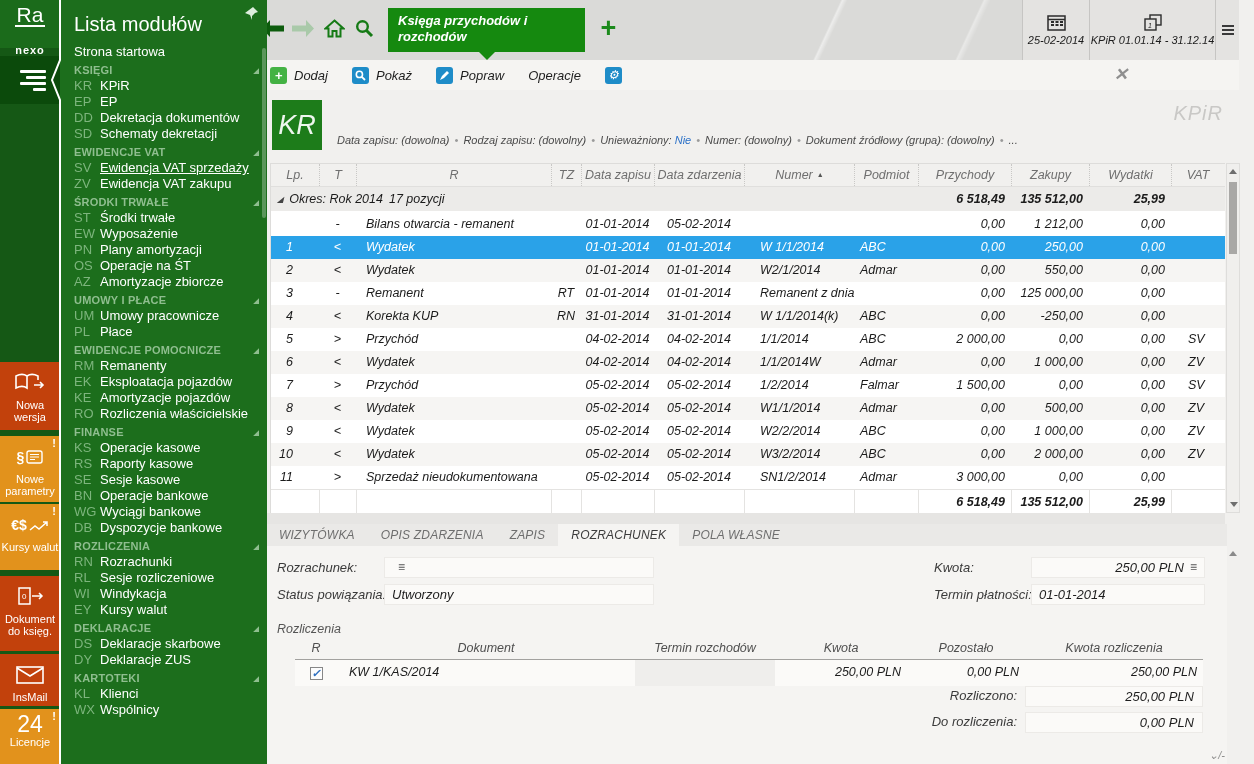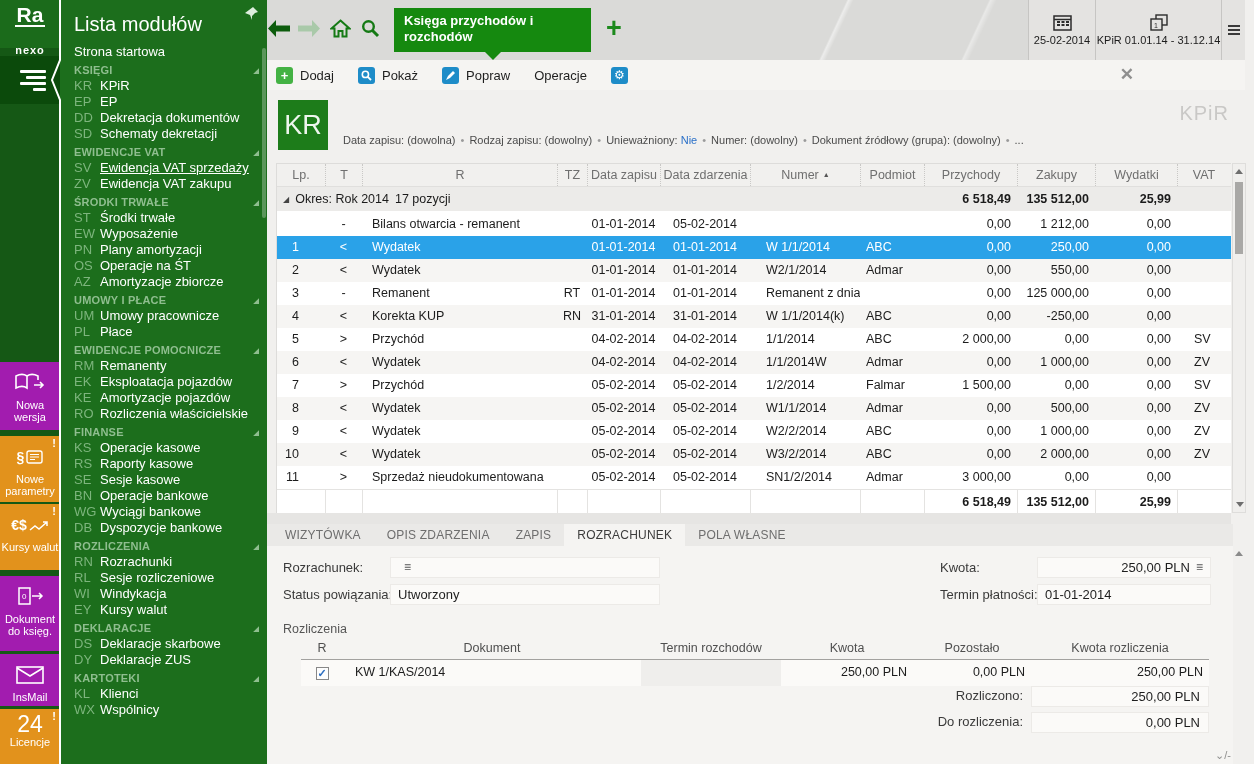--- a/index.html
+++ b/index.html
@@ -4,30 +4,30 @@
 <style>
   * { box-sizing: border-box; margin: 0; padding: 0; }
   body { background:#555; font-family:"Liberation Sans", sans-serif; }
   .stage { position:relative; width:1254px; height:764px; overflow:hidden;
            background:#f1f0ee; font-family:"Liberation Sans", sans-serif; }
 
   
   .rail { position:absolute; left:0; top:0; width:60px; height:764px; background:#155815; z-index:5; }
   .logo { position:absolute; left:0; top:0; width:60px; height:48px; background:#1b6b1b;
           display:flex; flex-direction:column; align-items:center; padding-top:4px; color:#fff; }
-  .logo .l1 { font-size:21px; font-weight:bold; line-height:21px; border-bottom:2px solid #fff; padding:0 2px; }
+  .logo .l1 { font-size:21px; font-weight:normal; line-height:21px; border-bottom:2px solid #fff; padding:0 2px; }
   .logo .l2 { font-size:11px; font-weight:bold; letter-spacing:1px; line-height:12px; margin-top:17px;}
   .logo .l3 { font-size:8px; color:#9cc59c; letter-spacing:3px; line-height:9px; }
   .active-module { position:absolute; left:0; top:56px; width:60px; height:48px; background:#0b4a0b;
                    display:flex; flex-direction:column; justify-content:center; align-items:flex-end; padding-right:14px; gap:3px; }
   .active-module i { display:block; height:3px; background:#fff; border-radius:1px; }
   .rail-notch { position:absolute; left:50px; top:0; z-index:9; pointer-events:none; }
   .rail-item { position:absolute; left:0; width:60px; color:#fff; text-align:center; font-size:11px;
                line-height:12px; padding-top:8px; }
-  .ri-green { background:#a21caf; }
+  .ri-green { background:#c2410c; }
   .ri-orange { background:#e2921c; }
   .rail-item .ric { height:26px; display:flex; align-items:center; justify-content:center; gap:2px; margin-bottom:3px;}
   .rail-item .big { font-size:23px; line-height:24px; font-weight:400; }
   .badge { position:absolute; top:1px; right:4px; color:#fff; font-weight:bold; font-size:11px; }
   .glyphtxt { color:#fff; font-size:14px; font-weight:bold; }
 
   
   .sidebar { position:absolute; left:60px; top:0; width:207px; height:764px; background:#1c6e1c; color:#fff; overflow:hidden; z-index:4;}
   .sb-title { font-size:20px; font-weight:400; padding:12px 0 0 14px; line-height:24px; color:#fff; }
   .sb-pin { position:absolute; top:6px; right:8px; }
@@ -36,21 +36,21 @@
   .sec-h { display:flex; align-items:center; margin:3px 8px 0 14px; font-size:11px; font-weight:bold;
            color:#8fbe8f; letter-spacing:.2px; line-height:15px; }
   .sec-h .tri { margin-left:auto; font-size:7px; color:#8fbe8f; }
   .sb-item { display:flex; margin-left:14px; font-size:13px; line-height:16px; }
   .sb-item .code { width:26px; color:#7db57d; flex:none; }
   .sb-item .lbl { color:#fff; white-space:nowrap; }
   .sb-item .lbl.u { text-decoration:underline; }
   .sb-scroll { position:absolute; right:1px; top:48px; width:4px; height:170px; background:rgba(255,255,255,.28); border-radius:2px;}
 
   
-  .main { position:absolute; left:258px; top:0; width:902px; height:764px; }
+  .main { position:absolute; left:252px; top:0; width:902px; height:764px;font-style:italic; }
   .nav { position:absolute; left:0; top:0; width:987px; height:60px; background:#dadad8; }
   .nav::before { content:''; position:absolute; inset:0;
     background:
       linear-gradient(115deg, transparent 0 58%, rgba(255,255,255,.5) 58.2%, transparent 58.7%),
       linear-gradient(115deg, transparent 0 72%, rgba(255,255,255,.4) 72.2%, transparent 72.8%),
       linear-gradient(115deg, transparent 0 87%, rgba(255,255,255,.4) 87.2%, transparent 87.8%);
   }
   .nav-ic { position:absolute; top:20px; cursor:pointer; }
   .tab { position:absolute; left:136px; top:8px; width:197px; height:44px; background:#15890f; color:#fff;
          font-size:13px; font-weight:bold; line-height:16px; padding:5px 10px; }

